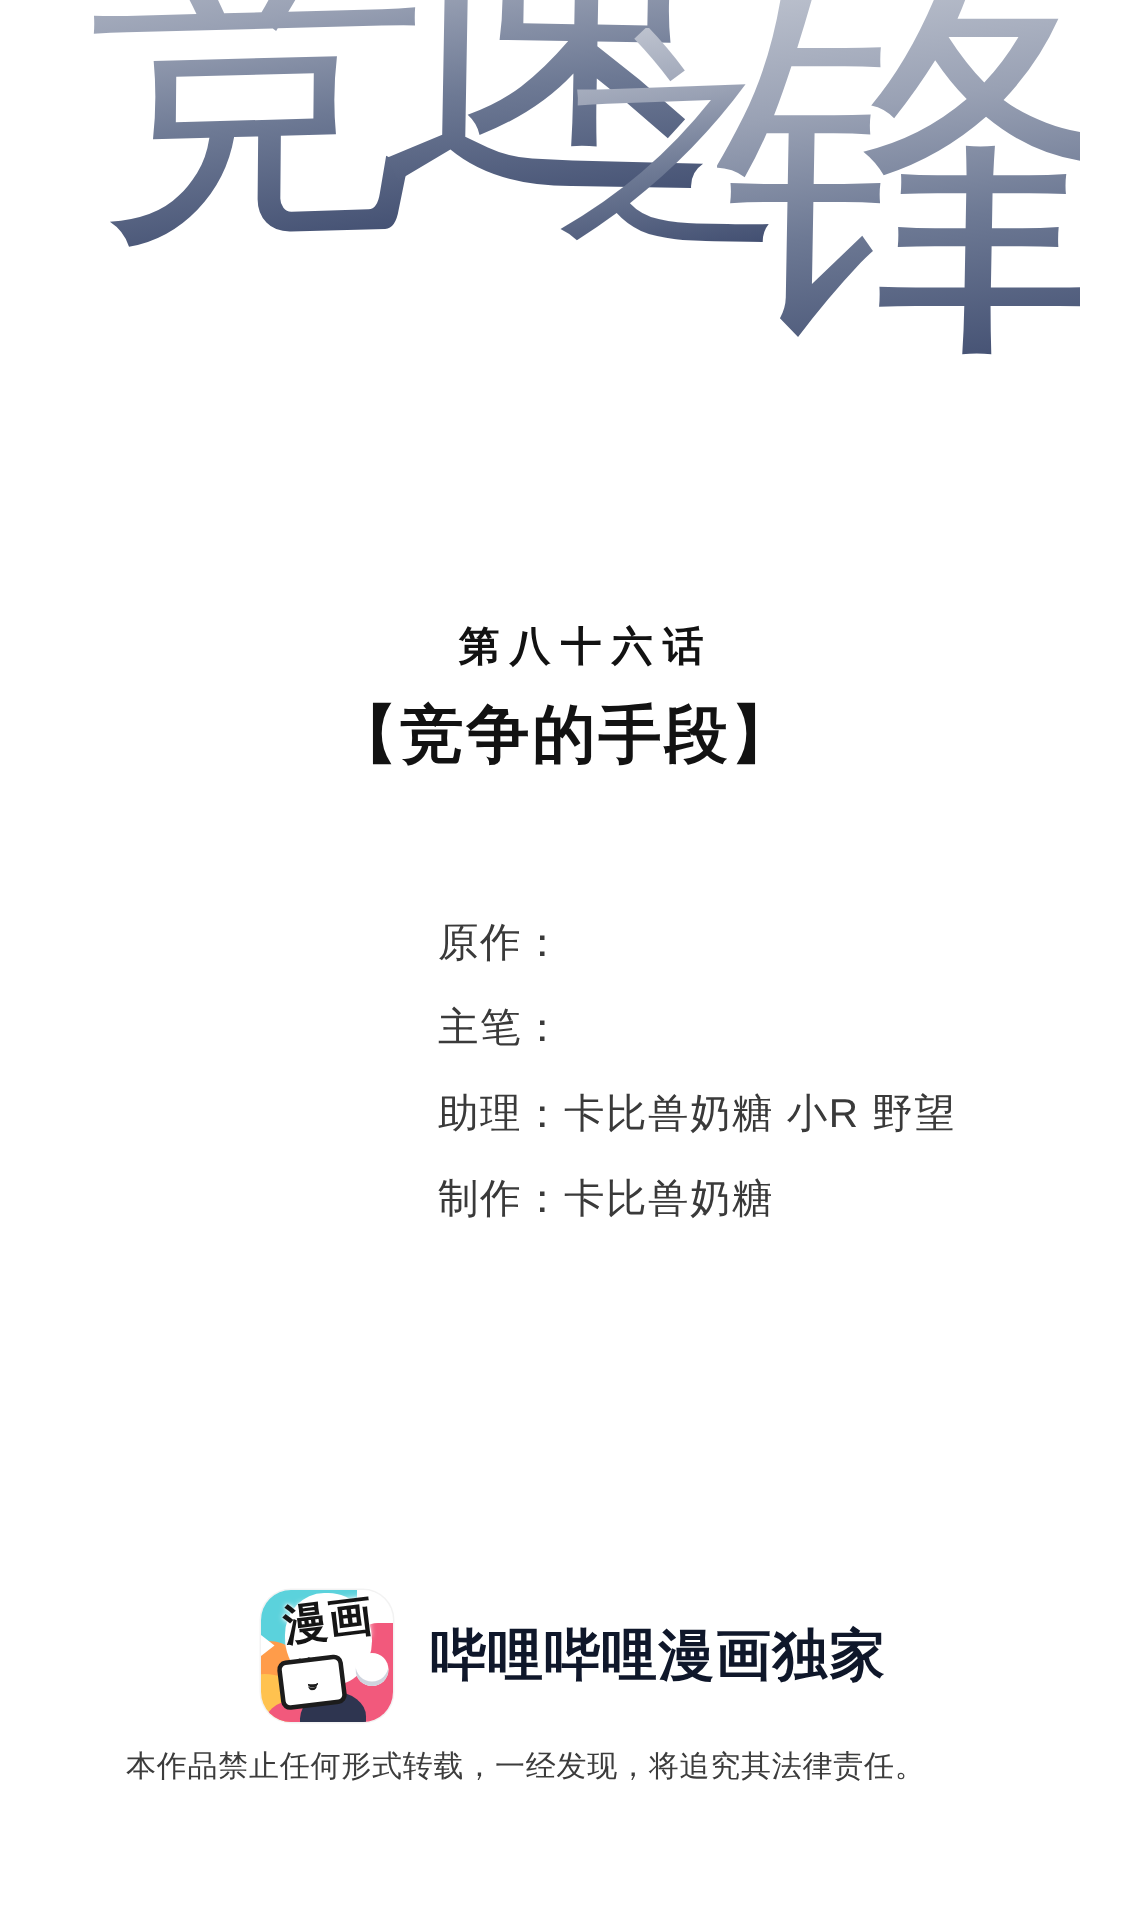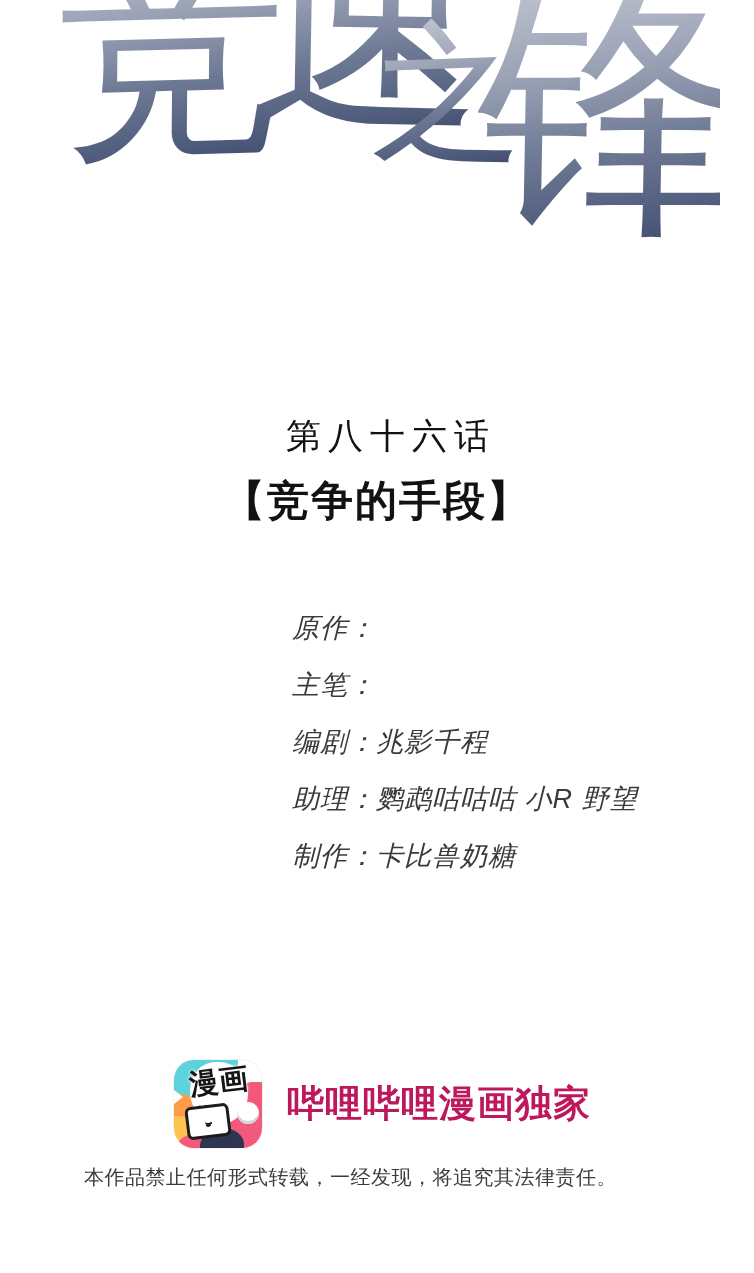--- a/index.html
+++ b/index.html
@@ -35,34 +35,34 @@
   }
   .g1 { left: 18px;  top: -62px; font-size: 228px; transform: rotate(-1.5deg) skewX(-2deg); }
   .g2 { left: 212px; top: -92px; font-size: 232px; transform: rotate(1deg); }
   .g3 { left: 330px; top: 18px;  font-size: 150px; transform: rotate(-2deg); }
   .g4 { left: 438px; top: -22px; font-size: 268px; transform: skewX(-1deg); }
 
   
   .chapter { position: absolute; top: 413px; left: 0; width: 754px; text-align: center; color: #121212; }
   .chapter-num {
     font-family: "Liberation Serif", "DejaVu Serif", serif;
-    font-size: 35px; font-weight: 400; letter-spacing: 7px; padding-left: 28px;
+    font-size: 27px; font-weight: 700; letter-spacing: 7px; padding-left: 28px;
   }
   .chapter-title {
     margin-top: 13px;
     font-family: "Liberation Serif", "DejaVu Serif", serif;
     font-size: 42px; font-weight: 700; letter-spacing: 2px;
   }
 
   
   .credits {
     position: absolute; left: 292px; top: 612px;
     font-size: 27px; color: #3a3a3a; letter-spacing: 1px;
   }
-  .credit-row { display: flex; align-items: flex-start; line-height: 33px; margin-bottom: 24px; font-style: italic; }
+  .credit-row { display: flex; align-items: flex-start; line-height: 33px; margin-bottom: 24px; }
   .credit-key { white-space: nowrap; }
   .credit-value .line2 { display: block; }
 
   
   .publisher { position: absolute; left: 174px; top: 1060px; display: flex; align-items: center; gap: 25px; }
   .app-icon {
     position: relative; width: 88px; height: 88px;
     background: #ffffff; border-radius: 20px; overflow: hidden;
     box-shadow: 0 0 0 1px rgba(0,0,0,0.05);
     flex: 0 0 auto;
@@ -91,21 +91,21 @@
     background: #ffffff; border: 3px solid #1c1c1c; border-radius: 6px;
     transform: rotate(-7deg);
     display: flex; align-items: center; justify-content: center; gap: 3px;
   }
   .ic-tv .eye { width: 7px; height: 4px; border-bottom: 2px solid #1c1c1c; border-radius: 50%; }
   .ic-tv .mouth { width: 6px; height: 5px; border-bottom: 2px solid #1c1c1c; border-radius: 50%; margin-top: 3px; }
   .ic-ant { left: 18px; bottom: 38px; width: 10px; height: 2.5px; background: #1c1c1c; transform: rotate(-40deg); border-radius: 2px; }
   .ic-ant2 { left: 30px; bottom: 39px; width: 10px; height: 2.5px; background: #1c1c1c; transform: rotate(35deg); border-radius: 2px; }
 
   .publisher-name {
-    font-size: 37px; font-weight: 700; color: #be185d; letter-spacing: 1px;
+    font-size: 37px; font-weight: 700; color: #0f172a; letter-spacing: 1px;
     font-family: "Liberation Sans", "DejaVu Sans", sans-serif;
   }
 
   
   .disclaimer {
     position: absolute; top: 1164px; left: 0; width: 701px;
     text-align: center; font-size: 20px; color: #3c3c3c; letter-spacing: 0.5px;
   }
 </style>
 </head>
@@ -128,28 +128,24 @@
   <div class="credits">
 
     <div class="credit-row">
       <span class="credit-key"><span>原作</span><span>：</span></span>
     </div>
 
     <div class="credit-row">
       <span class="credit-key"><span>主笔</span><span>：</span></span>
     </div>
 
-    <div class="credit-row">
-      <span class="credit-key"><span>编剧</span><span>：</span></span>
-      <span class="credit-value">兆影千程</span>
-    </div>
 
     <div class="credit-row">
       <span class="credit-key"><span>助理</span><span>：</span></span>
-      <span class="credit-value">鹦鹉咕咕咕 小R 野望</span>
+      <span class="credit-value">卡比兽奶糖 小R 野望</span>
     </div>
 
     <div class="credit-row">
       <span class="credit-key"><span>制作</span><span>：</span></span>
       <span class="credit-value">卡比兽奶糖</span>
     </div>
 
 
   </div>
 

